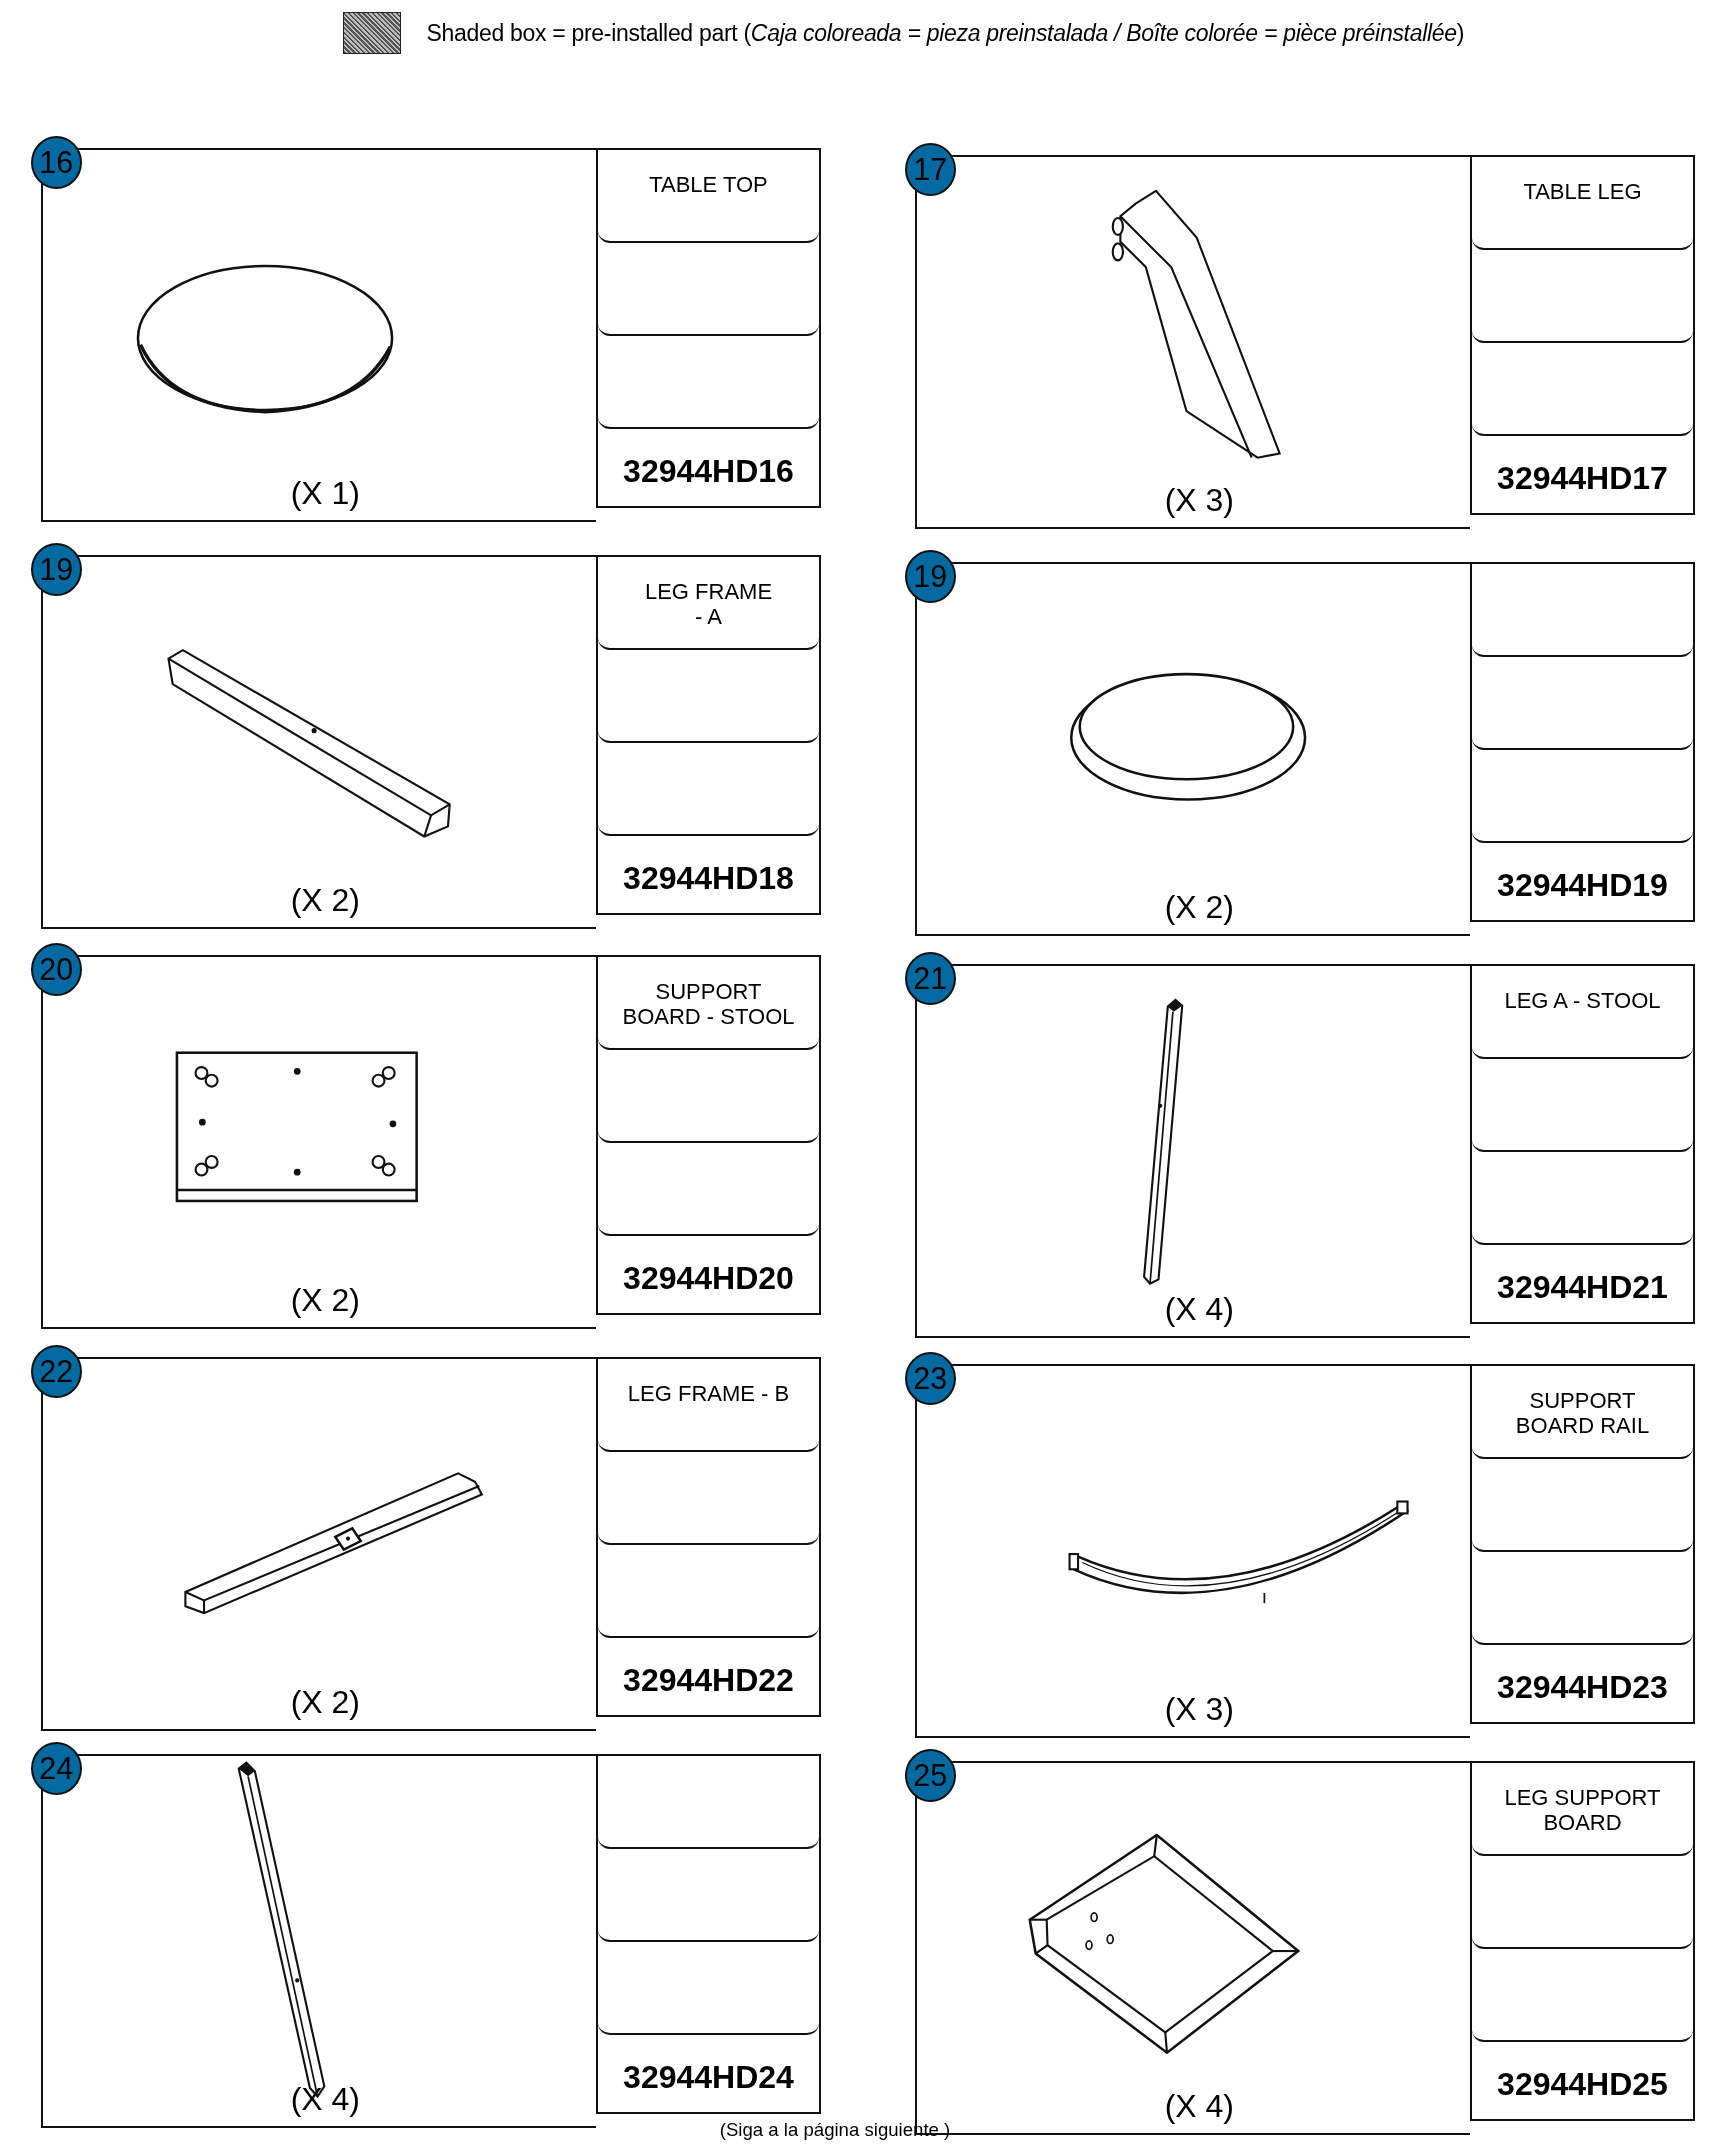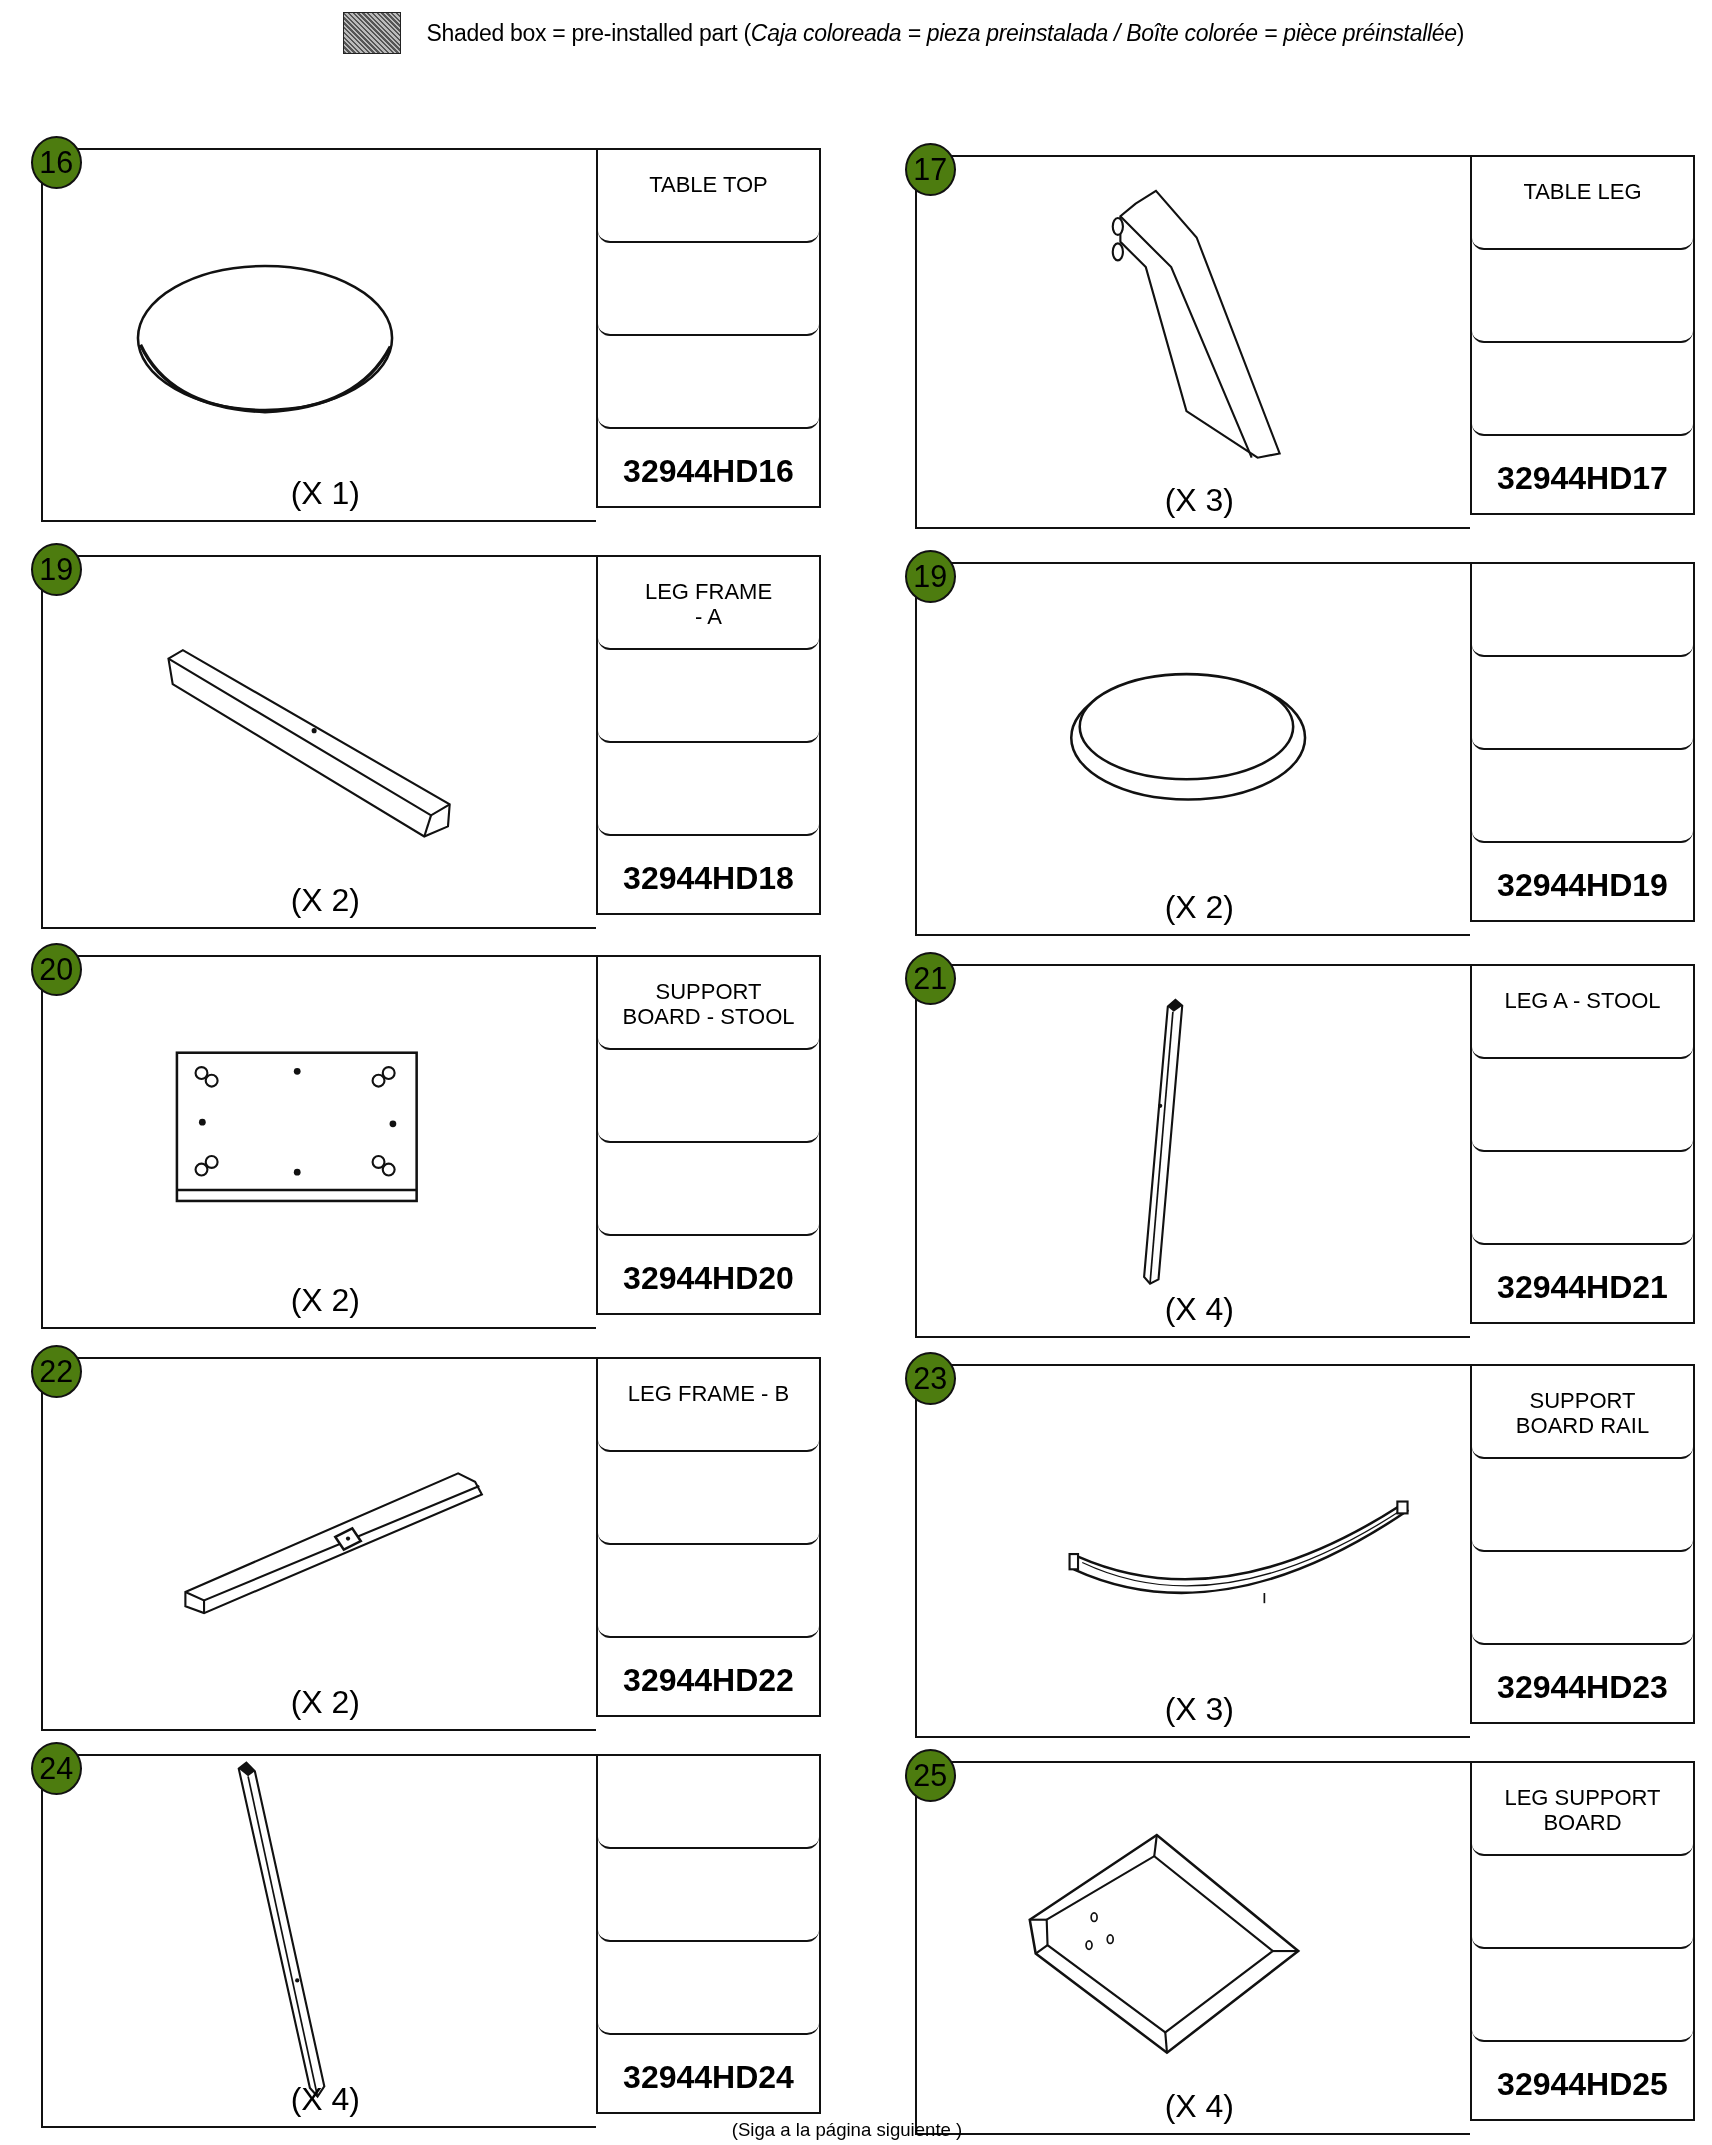--- a/index.html
+++ b/index.html
@@ -12,24 +12,24 @@
   .legend-text i { font-style:italic; }
   .panel { position:absolute; width:780px; height:360px; }
   .panel .frame { position:absolute; left:0; top:0; width:555px; height:374px;
                   border:2.5px solid #111; border-right:none; box-sizing:border-box; }
   .panel .labels { position:absolute; left:555px; top:0; width:225px; height:360px;
                    border:2.5px solid #111; box-sizing:border-box; display:flex; flex-direction:column; }
   .labels .cell { flex:1; border-bottom:2.5px solid #111; display:flex; align-items:flex-start;
                   justify-content:center; text-align:center; font-size:22px; line-height:25.4px; padding-top:22px; box-sizing:border-box;border-radius:12px; }
   .labels .cell:last-child { border-bottom:none; align-items:center; padding-top:8px; font-weight:bold; font-size:32px; }
   .num { position:absolute; left:-10.2px; top:-12px; width:51px; height:53px; border:2.1px solid #111;
-         border-radius:50%; background:#4d7c0f; font-size:30.5px; display:flex; align-items:center; justify-content:center; box-sizing:border-box; }
+         border-radius:50%; background:#0369a1; font-size:30.5px; display:flex; align-items:center; justify-content:center; box-sizing:border-box; }
   .qty { position:absolute; right:236px; bottom:8.5px; font-size:32px; }
   .drawing { position:absolute; left:0; top:0; width:555px; height:360px; }
-  .footer { position:absolute; left:12px; width:1670px; top:2119px; text-align:center; font-size:18.6px; }
+  .footer { position:absolute; left:0; width:1670px; top:2119px; text-align:center; font-size:18.6px; }
 </style>
 </head>
 <body>
 
 <div class="legend">
   <div class="swatch"></div>
   <div class="legend-text">
     <span>Shaded box = pre-installed part (</span><i>Caja coloreada = pieza preinstalada / Boîte colorée = pièce préinstallée</i><span>)</span>
   </div>
 </div>

